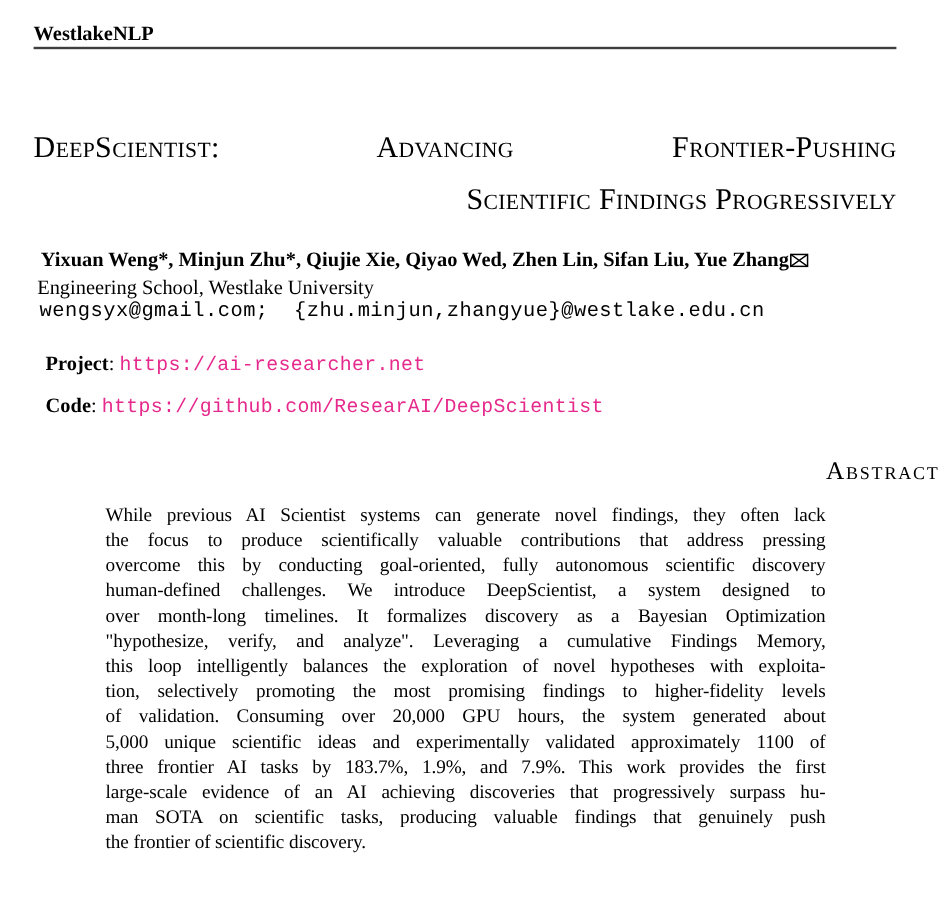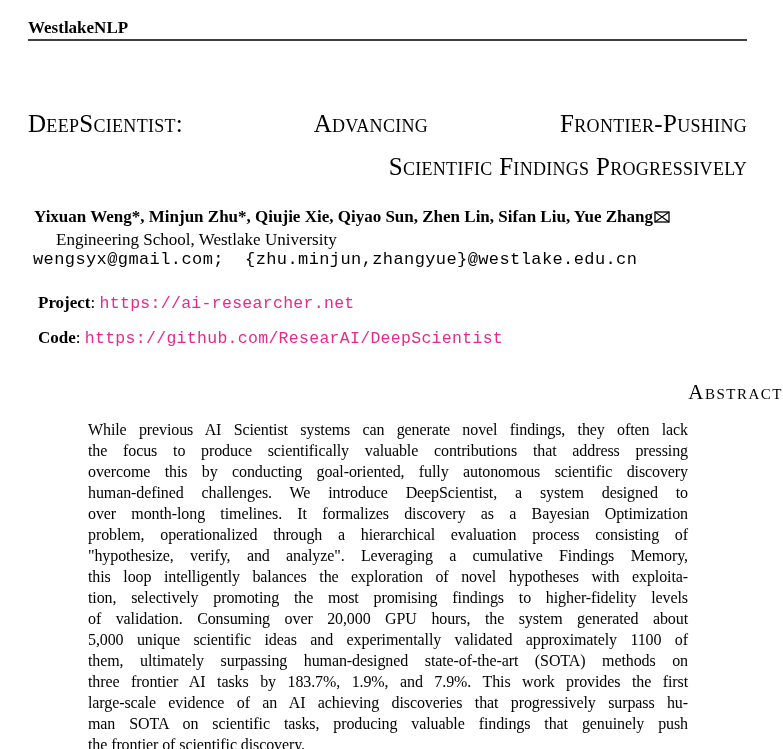--- a/index.html
+++ b/index.html
@@ -13,21 +13,21 @@
 
   .paper-title{position:absolute;left:28px;top:102px;width:719px;
                font-variant:small-caps;font-size:25px;line-height:43px;
                letter-spacing:0.3px;}
   .title-line-1{text-align:justify;text-align-last:justify;}
   .title-line-2{text-align:right;}
 
   .authors-line{position:absolute;left:34px;top:206px;width:713px;
                 font-weight:bold;font-size:17px;line-height:22px;white-space:nowrap;}
   .envelope-icon{display:inline-block;vertical-align:-1px;margin-left:1px;}
-  .affiliation-line{position:absolute;left:31px;top:229px;font-size:17px;line-height:22px;margin-left:25px;}
+  .affiliation-line{position:absolute;left:31px;top:229px;font-size:17px;line-height:22px;}
   .email-line{position:absolute;left:33px;top:250px;
               font-family:"Liberation Mono", monospace;
               font-size:17px;letter-spacing:0.4px;white-space:pre;}
 
   .resource-links{position:absolute;left:38px;top:286px;}
   .link-row{font-size:17px;line-height:34px;white-space:pre;}
   .link-label{font-weight:bold;}
   .link-url{font-family:"Liberation Mono", monospace;font-size:16.5px;
             letter-spacing:0.3px;text-decoration:none;cursor:pointer;}
 
@@ -45,21 +45,21 @@
 <div class="page">
 
   <div class="running-head">WestlakeNLP</div>
   <div class="head-rule"></div>
 
   <div class="paper-title">
     <div class="title-line-1">DeepScientist: Advancing Frontier-Pushing</div>
     <div class="title-line-2">Scientific Findings Progressively</div>
   </div>
 
-  <div class="authors-line"><span>Yixuan Weng*, Minjun Zhu*, Qiujie Xie, Qiyao Sun, Zhen Lin, Sifan Liu, Yue Zhang</span><span class="envelope-icon"><svg width="16" height="12" viewBox="0 0 16 12">
+  <div class="authors-line"><span>Yixuan Weng*, Minjun Zhu*, Qiujie Xie, Qiyao Wed, Zhen Lin, Sifan Liu, Yue Zhang</span><span class="envelope-icon"><svg width="16" height="12" viewBox="0 0 16 12">
           <rect x="1" y="1" width="14" height="10" fill="none" stroke="#000" stroke-width="1.3"></rect>
           <path d="M1 1 L15 11 M15 1 L1 11" fill="none" stroke="#000" stroke-width="1.1"></path>
         </svg></span></div>
 
   <div class="affiliation-line">Engineering School, Westlake University</div>
 
   <div class="email-line">wengsyx@gmail.com;  {zhu.minjun,zhangyue}@westlake.edu.cn</div>
 
   <div class="resource-links">
     <div class="link-row"><span class="link-label">Project</span><span>: </span><a class="link-url" style="color: rgb(230, 41, 140);">https://ai-researcher.net</a></div>
@@ -67,26 +67,24 @@
   </div>
 
   <div class="abstract-heading">Abstract</div>
 
   <div class="abstract-body">
       <div class="abstract-line">While previous AI Scientist systems can generate novel findings, they often lack</div>
       <div class="abstract-line">the focus to produce scientifically valuable contributions that address pressing</div>
       <div class="abstract-line">overcome this by conducting goal-oriented, fully autonomous scientific discovery</div>
       <div class="abstract-line">human-defined challenges. We introduce DeepScientist, a system designed to</div>
       <div class="abstract-line">over month-long timelines. It formalizes discovery as a Bayesian Optimization</div>
-      <div class="abstract-line">problem, operationalized through a hierarchical evaluation process consisting of</div>
       <div class="abstract-line">"hypothesize, verify, and analyze". Leveraging a cumulative Findings Memory,</div>
       <div class="abstract-line">this loop intelligently balances the exploration of novel hypotheses with exploita-</div>
       <div class="abstract-line">tion, selectively promoting the most promising findings to higher-fidelity levels</div>
       <div class="abstract-line">of validation. Consuming over 20,000 GPU hours, the system generated about</div>
       <div class="abstract-line">5,000 unique scientific ideas and experimentally validated approximately 1100 of</div>
-      <div class="abstract-line">them, ultimately surpassing human-designed state-of-the-art (SOTA) methods on</div>
       <div class="abstract-line">three frontier AI tasks by 183.7%, 1.9%, and 7.9%. This work provides the first</div>
       <div class="abstract-line">large-scale evidence of an AI achieving discoveries that progressively surpass hu-</div>
       <div class="abstract-line">man SOTA on scientific tasks, producing valuable findings that genuinely push</div>
       <div class="abstract-line last-line">the frontier of scientific discovery.</div>
     </div>
 
 </div>
 
 </body></html>

